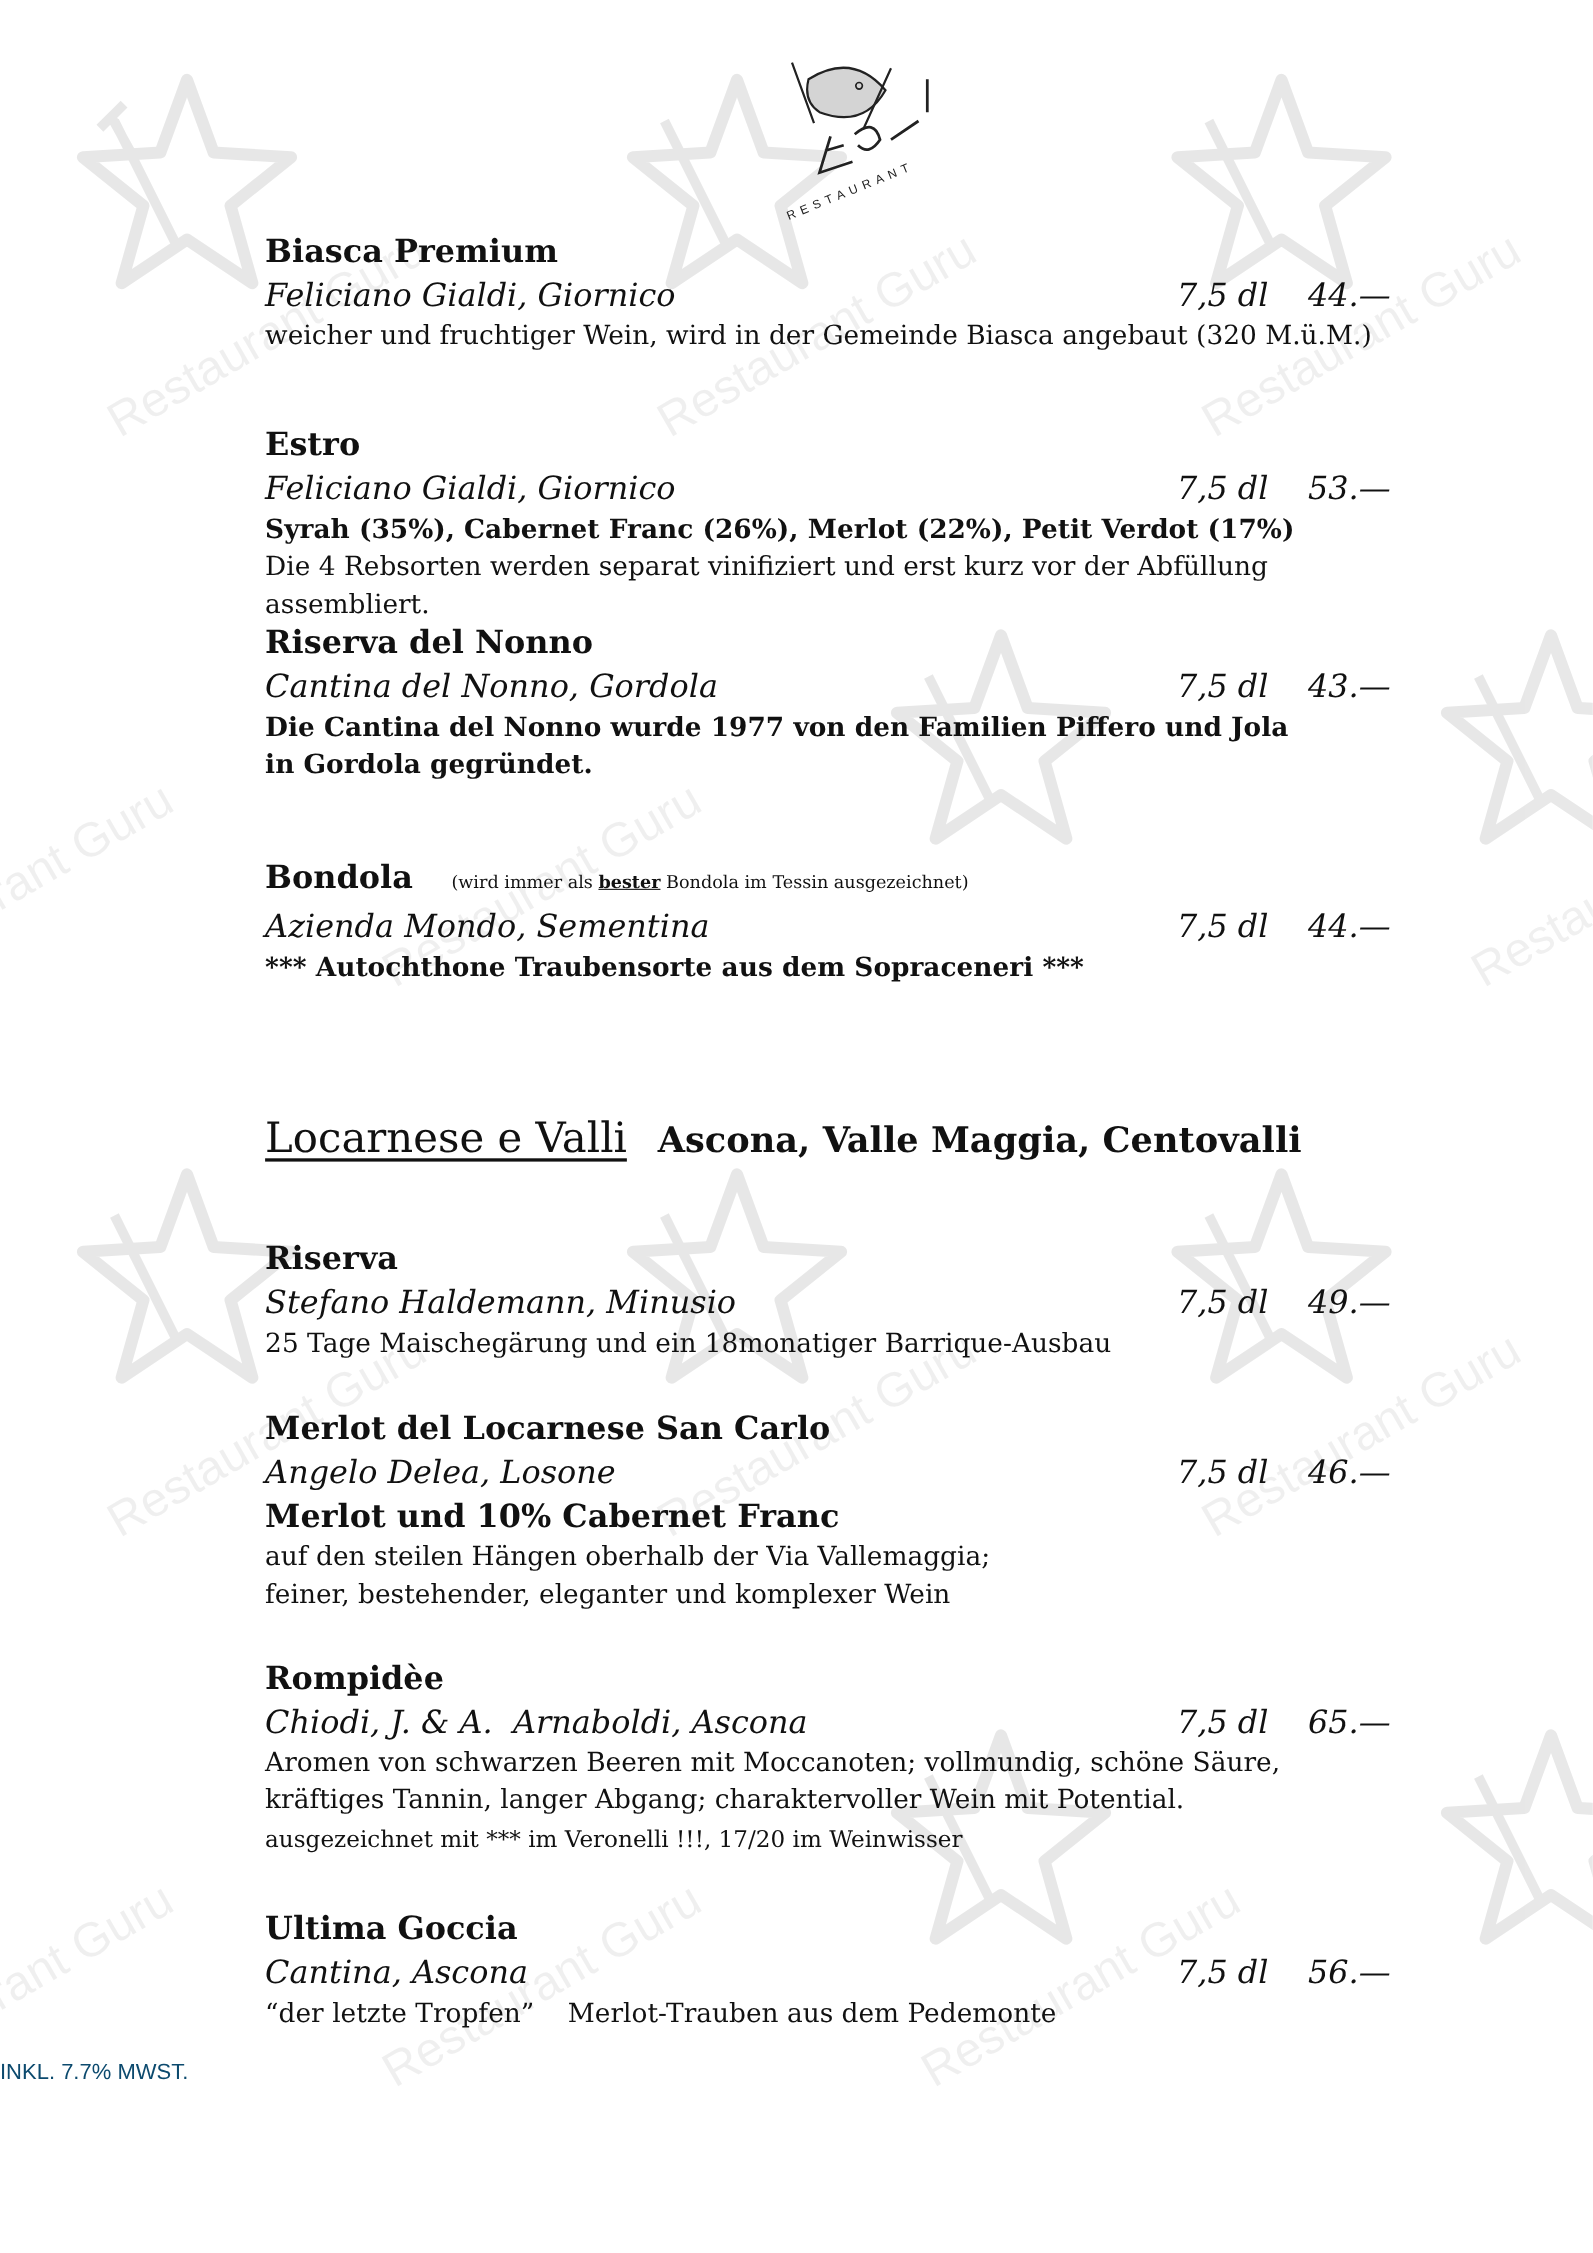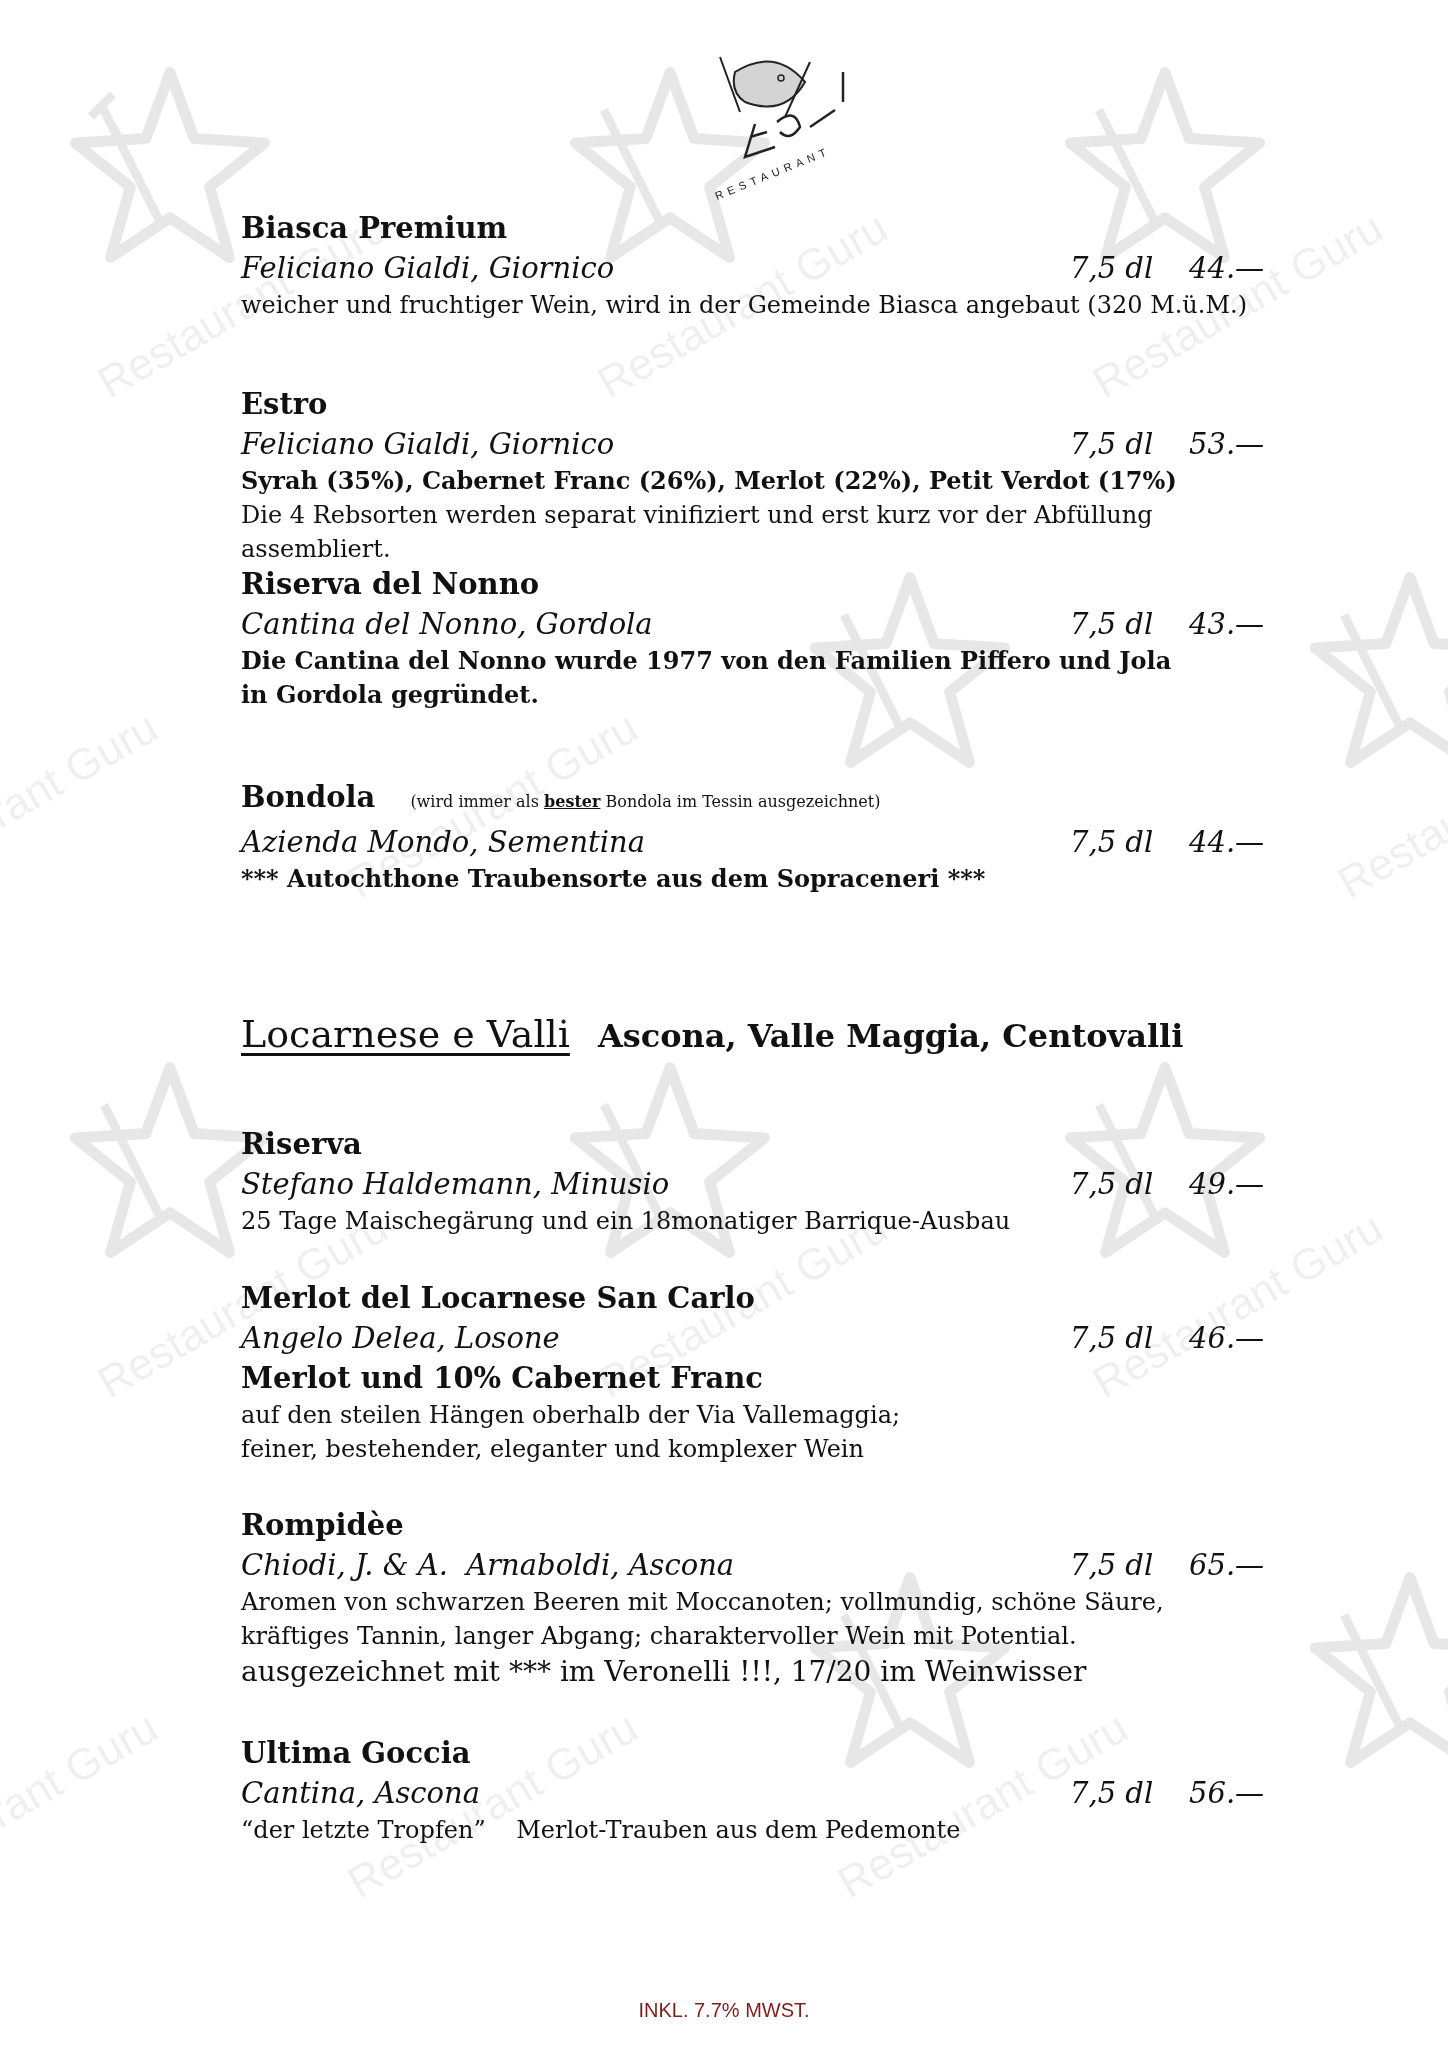--- a/index.html
+++ b/index.html
@@ -16,30 +16,30 @@
     }
     .logo { position: absolute; left: 705px; top: 52px; width: 160px; height: 160px; z-index: 1; }
     .content { position: absolute; left: 0; top: 0; width: 100%; height: 100%; z-index: 2; }
     .entry { position: absolute; left: 241px; width: 1030px; }
     .title { font-weight: bold; font-size: 29px; line-height: 40px; }
     .line { position: relative; font-size: 29px; line-height: 40px; font-style: italic; }
     .vol { position: absolute; left: 829px; top: 0; }
     .price { position: absolute; left: 948px; top: 0; }
     .desc { font-size: 24px; line-height: 34px; }
     .desc-bold { font-size: 24px; line-height: 34px; font-weight: bold; }
-    .desc-lg { font-size: 28px; line-height: 38px; }
+    .desc-lg { font-size: 21px; line-height: 38px; }
     .grape-lg { font-size: 29px; line-height: 40px; font-weight: bold; }
     .note { font-size: 16px; font-weight: normal; margin-left: 35px; }
     .note u { font-weight: bold; }
     .section { position: absolute; left: 241px; top: 1012px; white-space: nowrap; }
     .section-title { font-size: 38px; font-weight: normal; text-decoration: underline; text-underline-offset: 6px; }
     .section-sub { font-size: 32px; font-weight: bold; margin-left: 28px; }
     .footer {
-      position: absolute; left: 0; width: 100%; top: 1999px; text-align: center;
-      font-family: "Liberation Sans", sans-serif; font-size: 20px; color: #7f1d1d;
+      position: absolute; left: 0; width: 100%; top: 1873px; 
+      font-family: "Liberation Sans", sans-serif; font-size: 20px; color: #0c4a6e;
     }
   </style>
 </head>
 <body>
 
 <div class="watermarks">
   <svg class="wm" style="left:60px;top:55px" viewBox="0 0 100 100">
       <path d="M50 8 L61 38 L93 40 L68 60 L77 92 L50 74 L23 92 L32 60 L7 40 L39 38 Z" fill="none" stroke="#000" stroke-width="5" stroke-linejoin="round"></path>
       <path d="M20 25 L45 75 M14 28 L24 18 M18 22 L28 40" stroke="#000" stroke-width="4" fill="none"></path>
     </svg>

